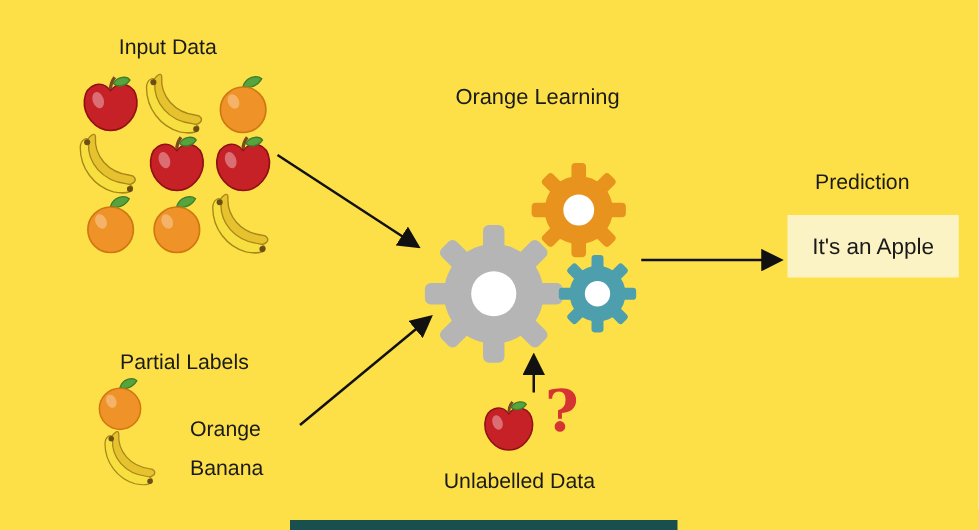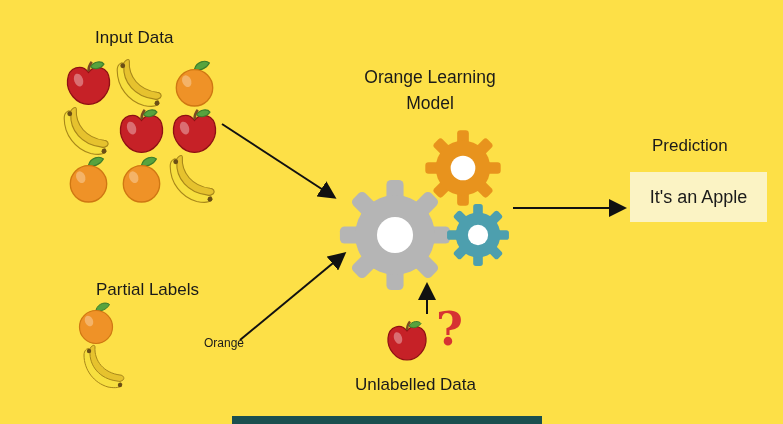--- a/index.html
+++ b/index.html
@@ -11,21 +11,21 @@
   .canvas{position:relative;width:783px;height:424px;background:#fde047;overflow:hidden;color:var(--text)}
   .label{position:absolute;font-size:17px;color:var(--text);white-space:nowrap}
   .grid{position:absolute;left:62px;top:58px;display:grid;grid-template-columns:repeat(3,53px);grid-auto-rows:48px}
   .grid svg{overflow:visible}
   .ml-label{position:absolute;left:340px;top:64px;width:180px;text-align:center;font-size:17.5px;line-height:26px;color:var(--text)}
   .gear{position:absolute}
   .pred-box{position:absolute;left:630px;top:172px;width:137px;height:50px;background:var(--prediction-box-bg);
     display:flex;align-items:center;justify-content:center;font-size:18px;color:var(--text)}
   .partial-fruits{position:absolute;left:72px;top:300px;display:flex;flex-direction:column;gap:0}
   .partial-fruits svg:nth-child(2){margin-left:10px;margin-top:-4px}
-  .partial-text{position:absolute;left:152px;top:328px;width:92px;text-align:right;font-size:12px;line-height:31px;color:var(--text)}
+  .partial-text{position:absolute;left:152px;top:328px;width:92px;text-align:left;font-size:17px;line-height:31px;color:var(--text)}
   .unlabelled-fruit{position:absolute;left:383px;top:318px}
   .qmark{position:absolute;left:436px;top:306px;font-family:"DejaVu Serif",serif;font-size:46px;font-weight:bold;
     color:var(--question-mark);line-height:1}
   .arrows{position:absolute;left:0;top:0;pointer-events:none}
   .arrow-line{stroke:var(--arrow);stroke-width:2;fill:none}
   .bottom-bar{position:absolute;left:232px;top:416px;width:310px;height:8px;background:var(--bottom-bar)}
   .defs{position:absolute;width:0;height:0;overflow:hidden}
 </style>
 </head>
 <body>
@@ -90,21 +90,20 @@
       <svg width="53" height="53">
         <use href="#fruit-orange"></use>
       </svg>
       <svg width="53" height="53">
         <use href="#fruit-banana"></use>
       </svg>
     </div>
 
   <div class="ml-label">
     <div>Orange Learning</div>
-    <div>Model</div>
   </div>
   <svg class="gear" style="left:424px;top:129px;color:var(--gear-orange)" width="78" height="78">
       <use href="#gear"></use>
     </svg>
   <svg class="gear" style="left:338px;top:178px;color:var(--gear-main)" width="114" height="114">
       <use href="#gear"></use>
     </svg>
   <svg class="gear" style="left:446px;top:203px;color:var(--gear-teal)" width="64" height="64">
       <use href="#gear"></use>
     </svg>
@@ -118,20 +117,21 @@
   <div class="partial-fruits">
       <svg width="48" height="48">
         <use href="#fruit-orange"></use>
       </svg>
       <svg width="48" height="48">
         <use href="#fruit-banana"></use>
       </svg>
     </div>
   <div class="partial-text">
     <div>Orange</div>
+    <div>Banana</div>
   </div>
 
   <div class="unlabelled-fruit"><svg width="48" height="48">
         <use href="#fruit-apple"></use>
       </svg></div>
   <div class="qmark">?</div>
   <div class="label" style="left:355px;top:375px">Unlabelled Data</div>
 
   <svg class="arrows" width="783" height="424">
     <defs>

